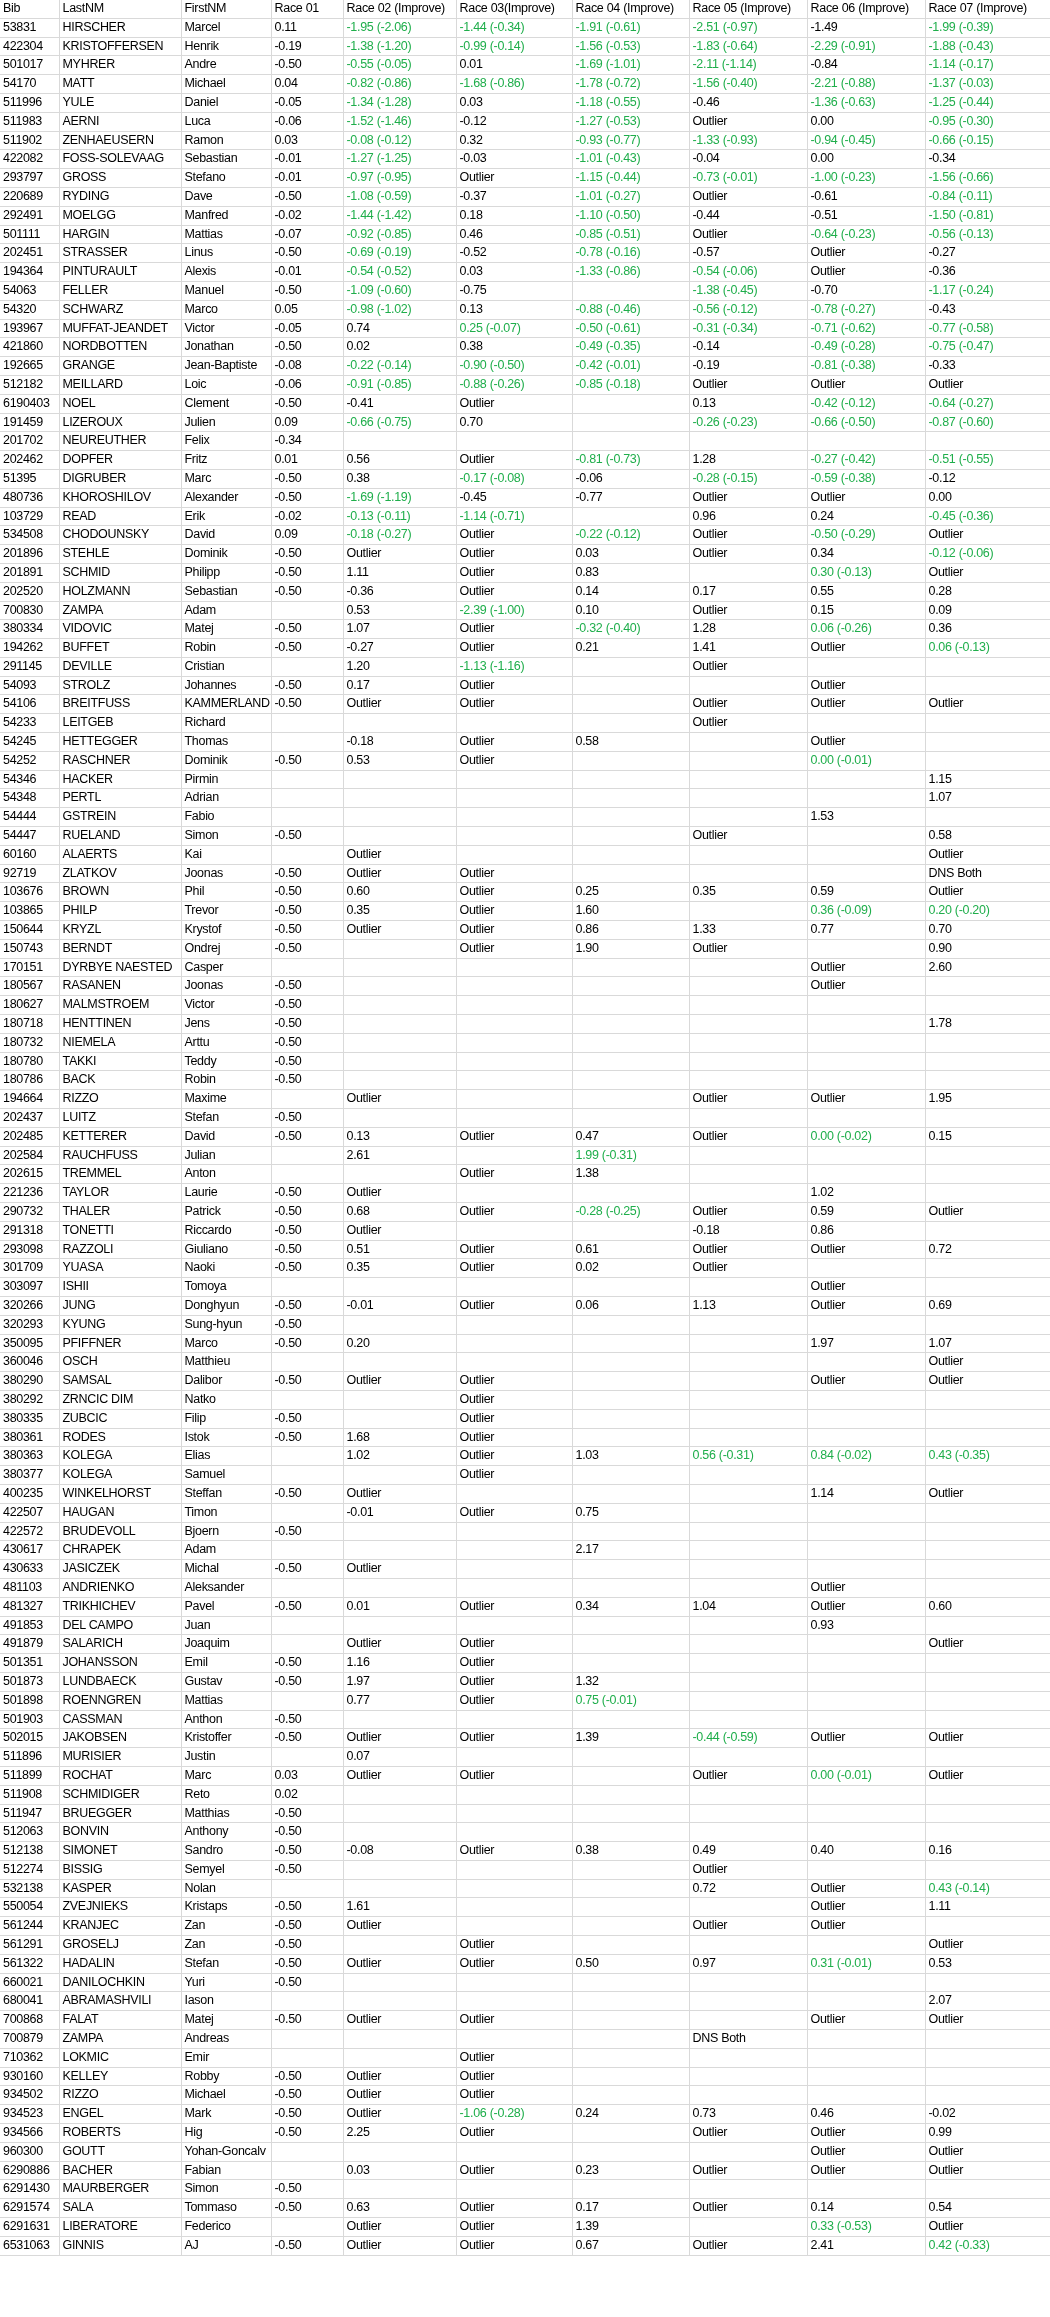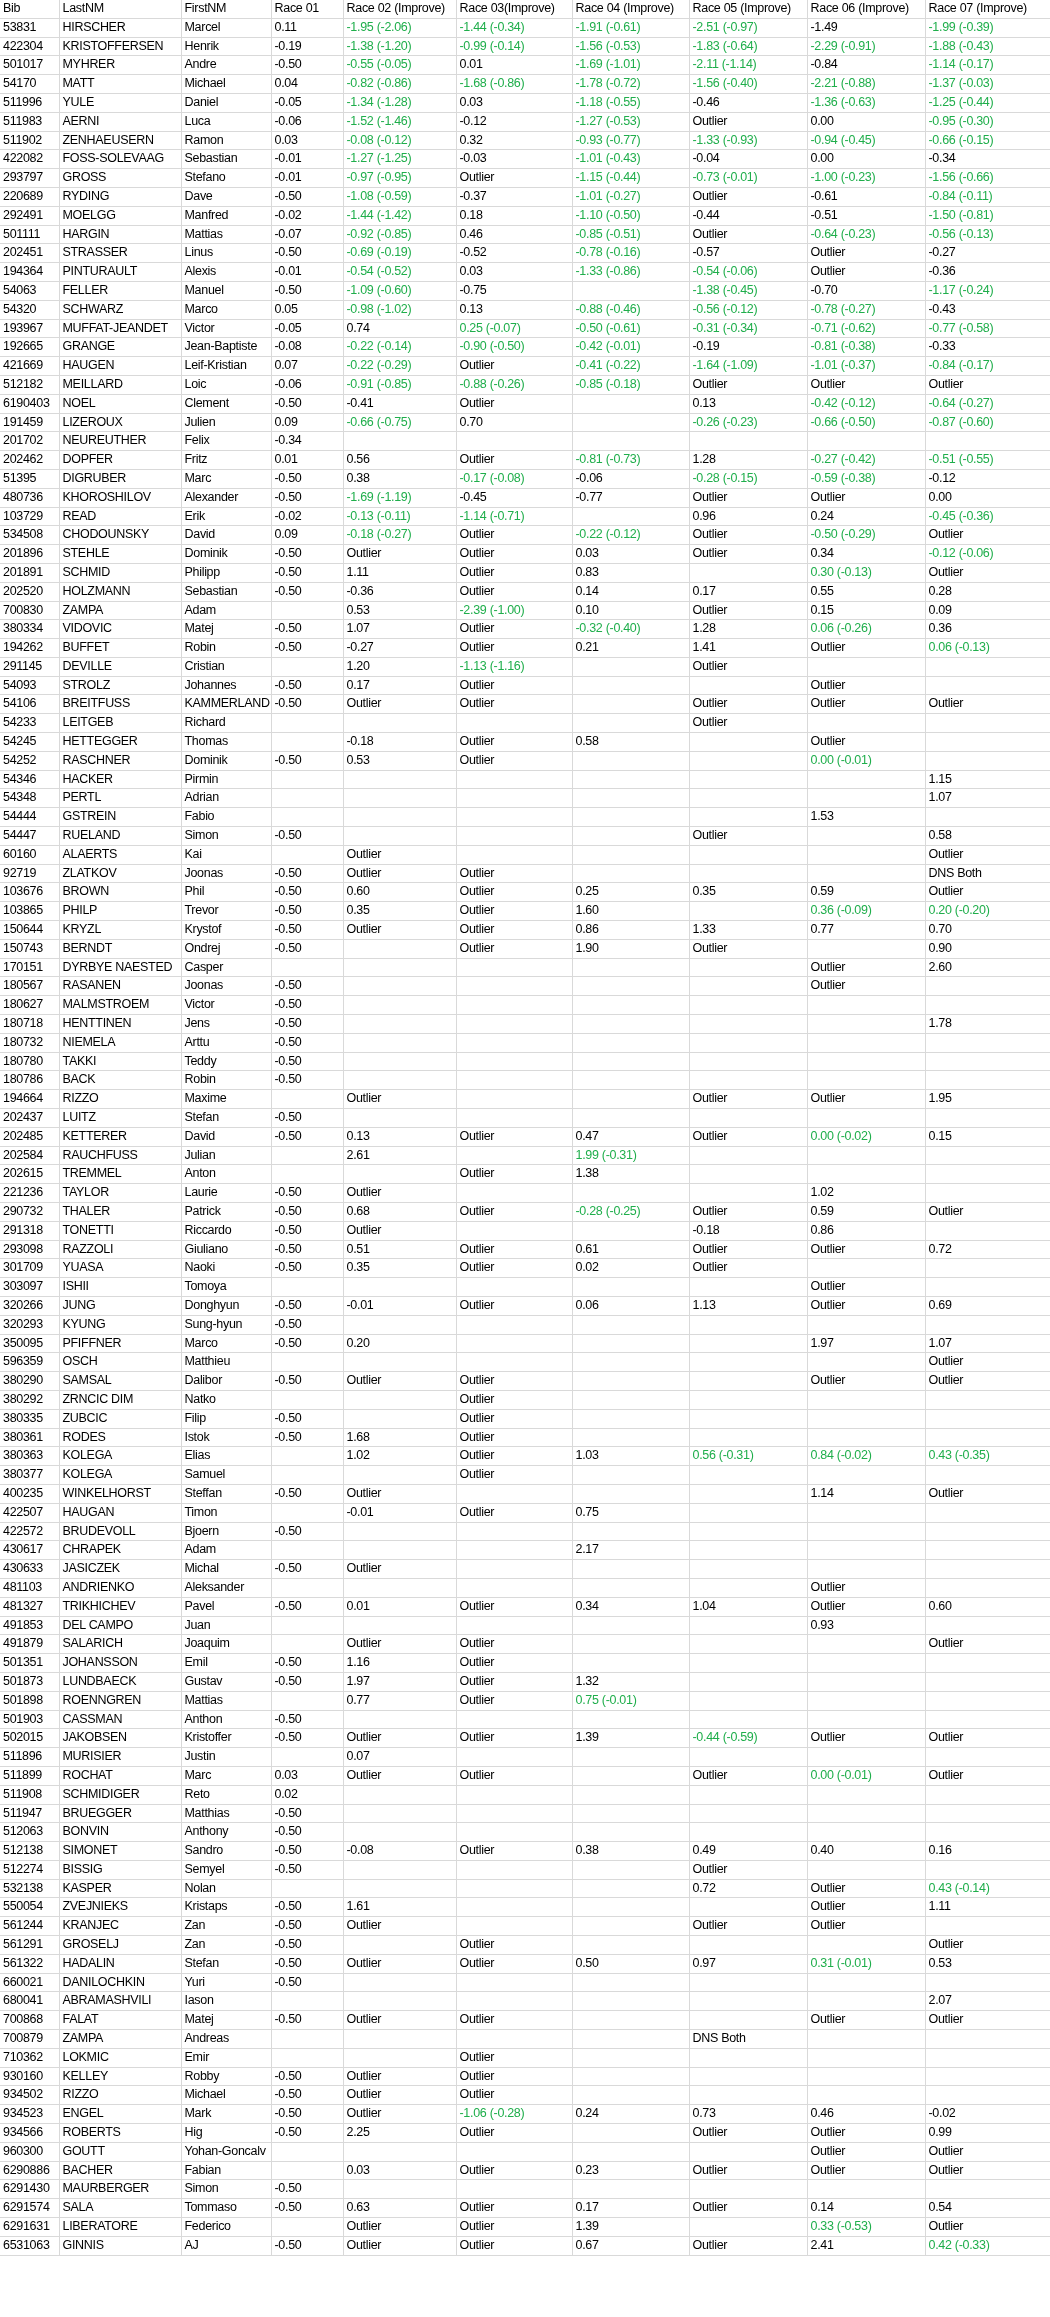--- a/index.html
+++ b/index.html
@@ -265,44 +265,44 @@
         <td>Victor</td>
         <td>-0.05</td>
         <td>0.74</td>
         <td class="green">0.25 (-0.07)</td>
         <td class="green">-0.50 (-0.61)</td>
         <td class="green">-0.31 (-0.34)</td>
         <td class="green">-0.71 (-0.62)</td>
         <td class="green">-0.77 (-0.58)</td>
       </tr>
       <tr>
+        <td>421860</td>
+        <td>NORDBOTTEN</td>
+        <td>Jonathan</td>
+        <td>-0.50</td>
+        <td>0.02</td>
+        <td>0.38</td>
+        <td class="green">-0.49 (-0.35)</td>
+        <td>-0.14</td>
+        <td class="green">-0.49 (-0.28)</td>
+        <td class="green">-0.75 (-0.47)</td>
+      </tr>
+      <tr>
         <td>192665</td>
         <td>GRANGE</td>
         <td>Jean-Baptiste</td>
         <td>-0.08</td>
         <td class="green">-0.22 (-0.14)</td>
         <td class="green">-0.90 (-0.50)</td>
         <td class="green">-0.42 (-0.01)</td>
         <td>-0.19</td>
         <td class="green">-0.81 (-0.38)</td>
         <td>-0.33</td>
       </tr>
       <tr>
-        <td>421669</td>
-        <td>HAUGEN</td>
-        <td>Leif-Kristian</td>
-        <td>0.07</td>
-        <td class="green">-0.22 (-0.29)</td>
-        <td>Outlier</td>
-        <td class="green">-0.41 (-0.22)</td>
-        <td class="green">-1.64 (-1.09)</td>
-        <td class="green">-1.01 (-0.37)</td>
-        <td class="green">-0.84 (-0.17)</td>
-      </tr>
-      <tr>
         <td>512182</td>
         <td>MEILLARD</td>
         <td>Loic</td>
         <td>-0.06</td>
         <td class="green">-0.91 (-0.85)</td>
         <td class="green">-0.88 (-0.26)</td>
         <td class="green">-0.85 (-0.18)</td>
         <td>Outlier</td>
         <td>Outlier</td>
         <td>Outlier</td>
@@ -913,21 +913,21 @@
         <td>Marco</td>
         <td>-0.50</td>
         <td>0.20</td>
         <td></td>
         <td></td>
         <td></td>
         <td>1.97</td>
         <td>1.07</td>
       </tr>
       <tr>
-        <td>596359</td>
+        <td>360046</td>
         <td>OSCH</td>
         <td>Matthieu</td>
         <td></td>
         <td></td>
         <td></td>
         <td></td>
         <td></td>
         <td></td>
         <td>Outlier</td>
       </tr>

